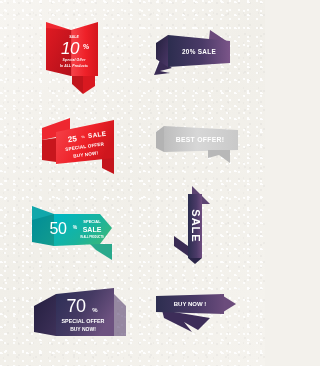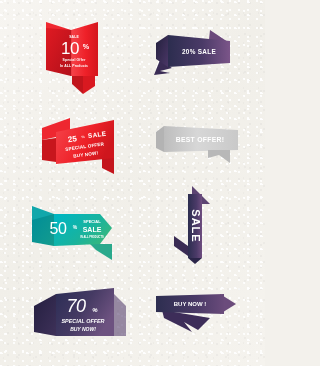--- a/index.html
+++ b/index.html
@@ -49,21 +49,21 @@
   .txt-small  { font-size: 4.6px; letter-spacing: 0.2px; }
   .txt-mid    { font-size: 6.4px; letter-spacing: 0.3px; }
   .txt-big    { font-size: 17px;  font-weight: normal; letter-spacing: -0.4px; }
   .txt-pct    { font-size: 7.2px; }
 </style>
 </head>
 <body>
 
 <div id="canvas">
 
-  <div class="banner" style="left:40px; top:14px;">
+  <div class="banner" style="left:40px; top:14px;font-style:italic;">
     <svg width="74" height="90" viewBox="0 0 74 90">
       <defs>
         <linearGradient id="g-red1" x1="0" y1="0" x2="1" y2="0">
           <stop offset="0%" stop-color="#f5434a"></stop>
           <stop offset="55%" stop-color="#ee2028"></stop>
           <stop offset="100%" stop-color="#d4161d"></stop>
         </linearGradient>
         <linearGradient id="g-red1b" x1="0" y1="0" x2="1" y2="1">
           <stop offset="0%" stop-color="#e01a22"></stop>
           <stop offset="100%" stop-color="#b2101a"></stop>
@@ -204,21 +204,21 @@
       <polygon points="22,2 40,20 30,20 30,10 22,10" fill="#5c4472"></polygon>
 
       <polygon points="4,52 18,62 18,72 4,62" fill="#392b53"></polygon>
 
       <polygon points="18,10 32,10 32,74 18,74" fill="url(#g-pur6)"></polygon>
       <polygon points="18,74 32,74 25,80" fill="#2b2549"></polygon>
       <text class="txt" x="25" y="42" style="font-size:11px; letter-spacing:1px;" transform="rotate(90 25 42)">SALE</text>
     </svg>
   </div>
 
-  <div class="banner" style="left:26px; top:284px;font-style:italic;">
+  <div class="banner" style="left:26px; top:284px;">
     <svg width="110" height="66" viewBox="0 0 110 66">
       <defs>
         <linearGradient id="g-pur7" x1="0" y1="0" x2="1" y2="0.5">
           <stop offset="0%" stop-color="#2b2d55"></stop>
           <stop offset="55%" stop-color="#453a63"></stop>
           <stop offset="100%" stop-color="#6d5280"></stop>
         </linearGradient>
         <linearGradient id="g-pur7d" x1="0" y1="0" x2="1" y2="1">
           <stop offset="0%" stop-color="#241f40"></stop>
           <stop offset="100%" stop-color="#3e3159"></stop>

